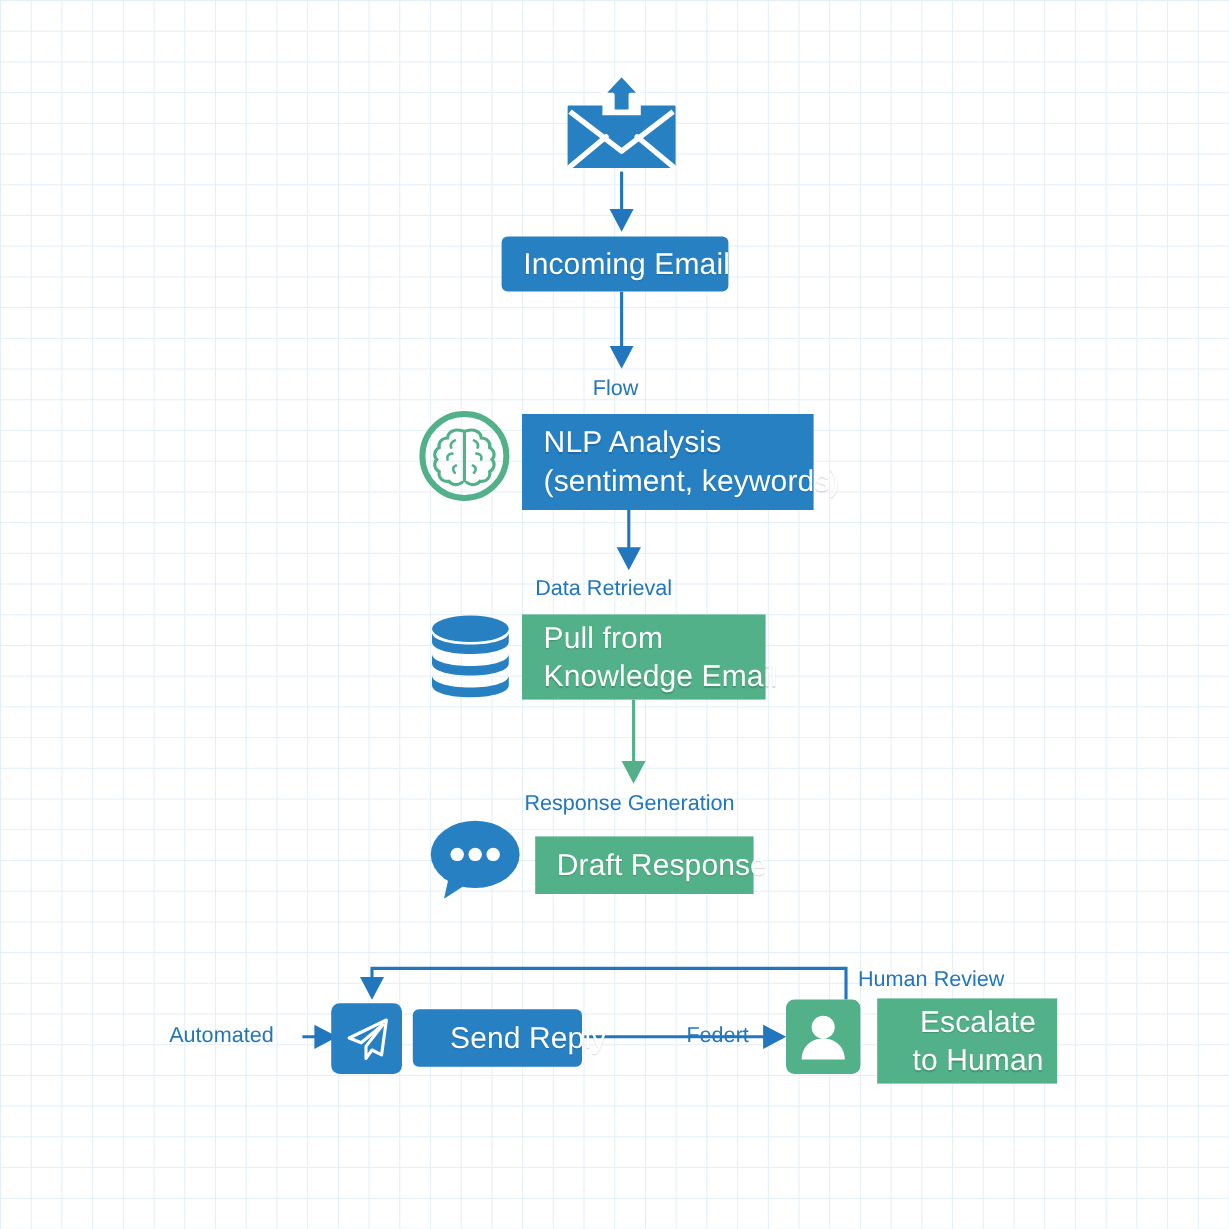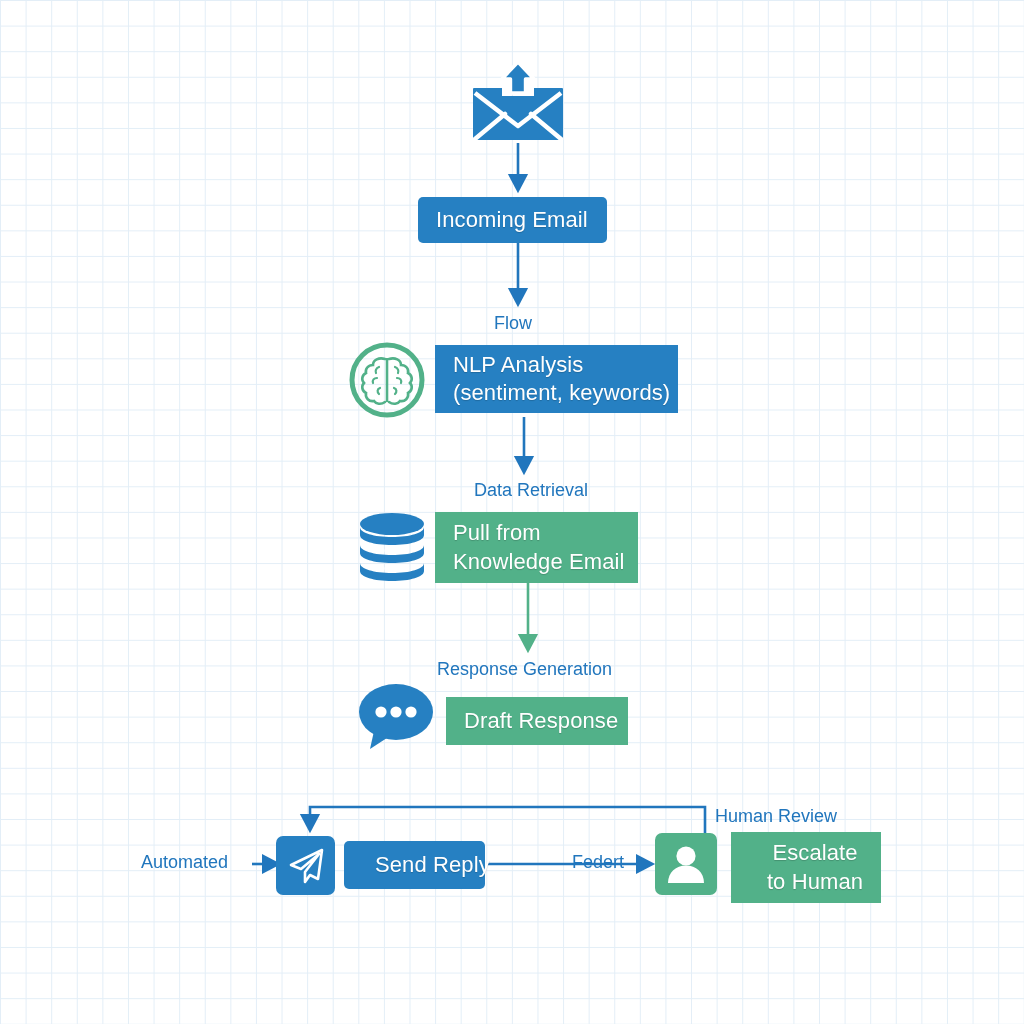--- a/index.html
+++ b/index.html
@@ -25,21 +25,21 @@
   }
 
   
   .node {
     position: absolute;
     box-sizing: border-box;
     display: flex;
     flex-direction: column;
     justify-content: center;
     color: #ffffff;
-    font-size: 22px;
+    font-size: 25px;
     line-height: 1.28;
     letter-spacing: 0.1px;
     text-shadow: 0 1px 1px rgba(0,0,0,0.18);
   }
   .node.blue  { background: #2680c2; }
   .node.green { background: #52b189; }
   .node.rounded { border-radius: 5px; }
   .node .ln { display: block; white-space: nowrap; }
 
   
@@ -128,26 +128,26 @@
       <line x1="39" y1="17" x2="39" y2="61" stroke="#52b189" stroke-width="2.6"></line>
       <path d="M37 18 c-6 -2 -12 1 -12 6 c-5 0 -8 4 -7 8 c-4 2 -5 7 -2 10
                c-3 3 -2 8 2 10 c-1 5 3 9 8 8 c2 3 7 4 11 1" fill="none" stroke="#52b189" stroke-width="2.6" stroke-linecap="round"></path>
       <path d="M41 18 c6 -2 12 1 12 6 c5 0 8 4 7 8 c4 2 5 7 2 10
                c3 3 2 8 -2 10 c1 5 -3 9 -8 8 c-2 3 -7 4 -11 1" fill="none" stroke="#52b189" stroke-width="2.6" stroke-linecap="round"></path>
       <path d="M31 26 c-3 1 -4 4 -3 6 M29 37 c-3 0 -5 2 -4 5 M32 47 c-3 1 -3 4 -1 6" fill="none" stroke="#52b189" stroke-width="2.2" stroke-linecap="round"></path>
       <path d="M47 26 c3 1 4 4 3 6 M49 37 c3 0 5 2 4 5 M46 47 c3 1 3 4 1 6" fill="none" stroke="#52b189" stroke-width="2.2" stroke-linecap="round"></path>
     </svg>
   </div>
 
-  <div class="node blue" style="left:435px; top:345px; width:243px; height:68px; padding-left:18px;">
+  <div class="node blue" style="left:435px; top:345px; width:243px; height:80px; padding-left:18px;">
     <span class="ln">NLP Analysis</span>
     <span class="ln">(sentiment, keywords)</span>
   </div>
 
-  <div class="label" style="left:446px; top:480px;margin-left:28px;">Data Retrieval</div>
+  <div class="label" style="left:446px; top:480px;">Data Retrieval</div>
 
   <div class="icon-plain" style="left:357px; top:511px; width:70px; height:72px;">
     <svg width="70" height="72" viewBox="0 0 70 72">
       <g fill="#2680c2">
         <path d="M3 52 v8 c0 6 14 10 32 10 s32 -4 32 -10 v-8 c0 6 -14 10 -32 10 s-32 -4 -32 -10 z"></path>
         <path d="M3 34 v8 c0 6 14 10 32 10 s32 -4 32 -10 v-8 c0 6 -14 10 -32 10 s-32 -4 -32 -10 z"></path>
         <path d="M3 16 v8 c0 6 14 10 32 10 s32 -4 32 -10 v-8 c0 6 -14 10 -32 10 s-32 -4 -32 -10 z"></path>
         <ellipse cx="35" cy="13" rx="32" ry="11"></ellipse>
       </g>
       <circle cx="15" cy="38" r="2.6" fill="#ffffff"></circle>

